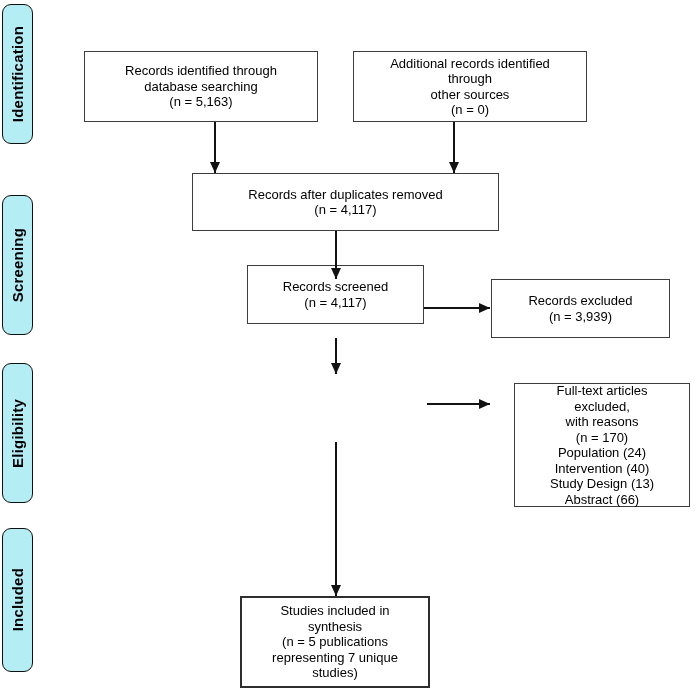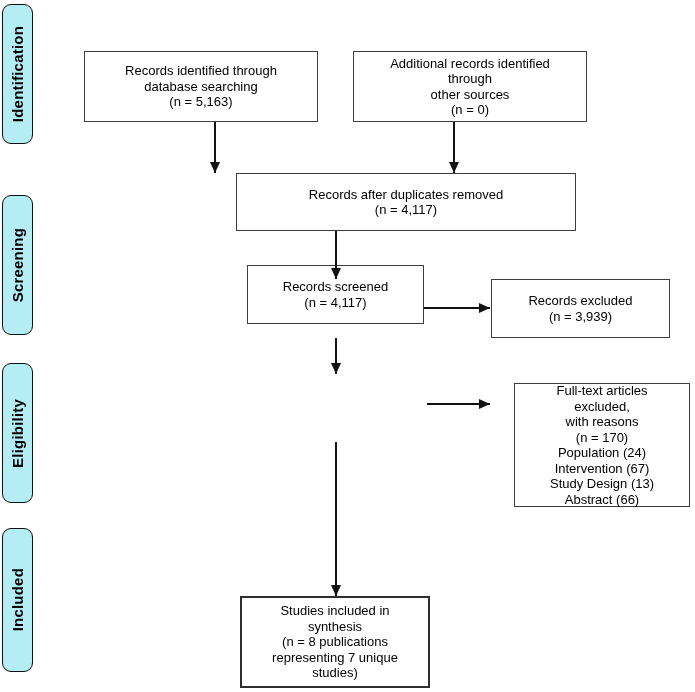--- a/index.html
+++ b/index.html
@@ -109,45 +109,45 @@
   <div class="box" style="left:84px; top:51px; width:234px; height:71px;">
     <span class="box-text">Records identified through
 database searching
 (n = 5,163)</span>
   </div>
   <div class="box" style="left:353px; top:51px; width:234px; height:71px;justify-content:flex-end;">
     <span class="box-text">Additional records identified through
 other sources
 (n = 0)</span>
   </div>
-  <div class="box" style="left:192px; top:173px; width:340px; height:58px;margin-left:44px;">
+  <div class="box" style="left:192px; top:173px; width:307px; height:58px;">
     <span class="box-text">Records after duplicates removed
 (n = 4,117)</span>
   </div>
   <div class="box" style="left:247px; top:265px; width:177px; height:59px;">
     <span class="box-text">Records screened
 (n = 4,117)</span>
   </div>
   <div class="box" style="left:491px; top:279px; width:179px; height:59px;justify-content:center;">
     <span class="box-text">Records excluded
 (n = 3,939)</span>
   </div>
   <div class="box" style="left:514px; top:383px; width:176px; height:124px;">
     <span class="box-text">Full-text articles excluded,
 with reasons
 (n = 170)
 Population (24)
-Intervention (67)
+Intervention (40)
 Study Design (13)
 Abstract (66)</span>
   </div>
   <div class="box thick" style="left:240px; top:596px; width:190px; height:92px;">
     <span class="box-text">Studies included in
 synthesis
-(n = 8 publications
+(n = 5 publications
 representing 7 unique
 studies)</span>
   </div>
 
   <div class="arrow v" style="left:214px; top:122px; height:51px;"></div>
   <div class="arrow v" style="left:453px; top:122px; height:51px;"></div>
   <div class="arrow v" style="left:335px; top:231px; height:48px;"></div>
   <div class="arrow h" style="left:424px; top:307px; width:66px;"></div>
   <div class="arrow v" style="left:335px; top:338px; height:36px;"></div>
   <div class="arrow h" style="left:427px; top:403px; width:63px;"></div>

